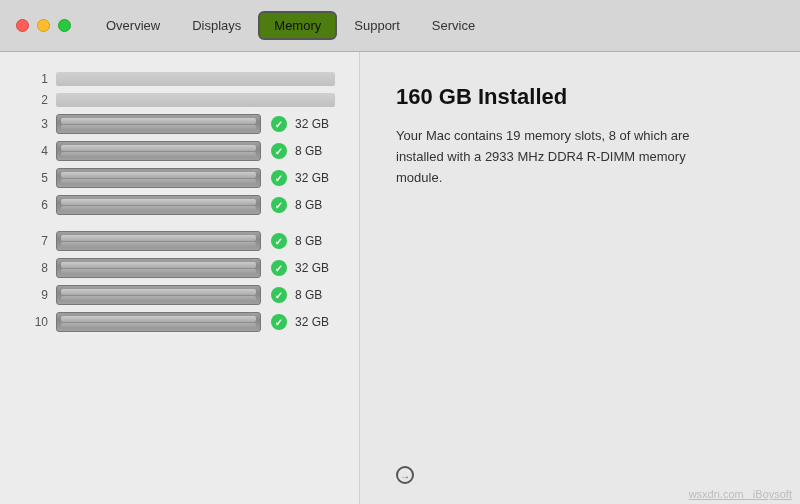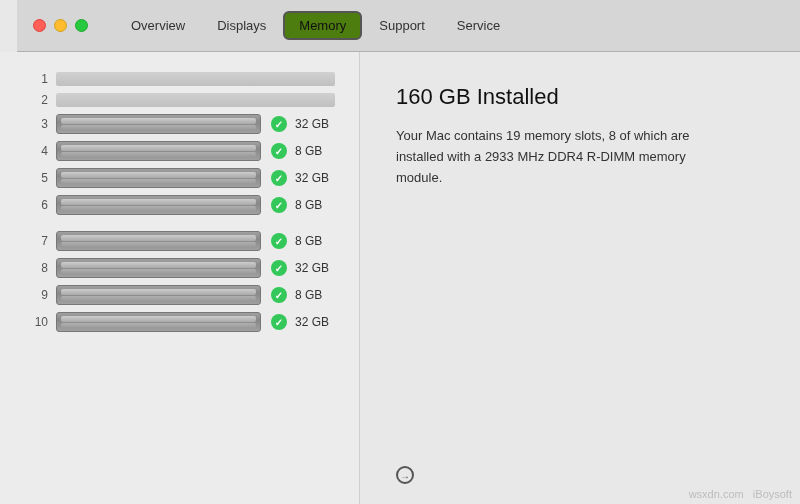--- a/index.html
+++ b/index.html
@@ -12,22 +12,21 @@
     }
 
     
     .titlebar {
       height: 52px;
       background: #d6d6d6;
       border-bottom: 1px solid #b0b0b0;
       display: flex;
       align-items: center;
       padding: 0 16px;
-      gap: 8px;
-      margin-left: 17px;
+      gap: 0;
     }
     .traffic-lights {
       display: flex;
       gap: 8px;
       margin-right: 20px;
     }
     .traffic-light {
       width: 13px;
       height: 13px;
       border-radius: 50%;
@@ -165,21 +164,21 @@
       display: flex;
       flex-direction: column;
     }
     .memory-title {
       font-size: 22px;
       font-weight: 600;
       color: #111;
       margin-bottom: 16px;
     }
     .memory-title span {
-      font-weight: 400;
+      font-weight: 700;
     }
     .memory-desc {
       font-size: 13px;
       color: #333;
       line-height: 1.6;
       max-width: 320px;
     }
     .upgrade-link {
       margin-top: auto;
       display: flex;
@@ -203,20 +202,21 @@
     }
 
     
     .watermark {
       position: absolute;
       bottom: 4px;
       right: 8px;
       font-size: 11px;
       color: #aaa;
       opacity: 0.7;
+      text-decoration: underline;
     }
   </style>
 </head>
 <body>
 
 <div class="titlebar">
   <div class="traffic-lights">
     <div class="traffic-light tl-red"></div>
     <div class="traffic-light tl-yellow"></div>
     <div class="traffic-light tl-green"></div>

